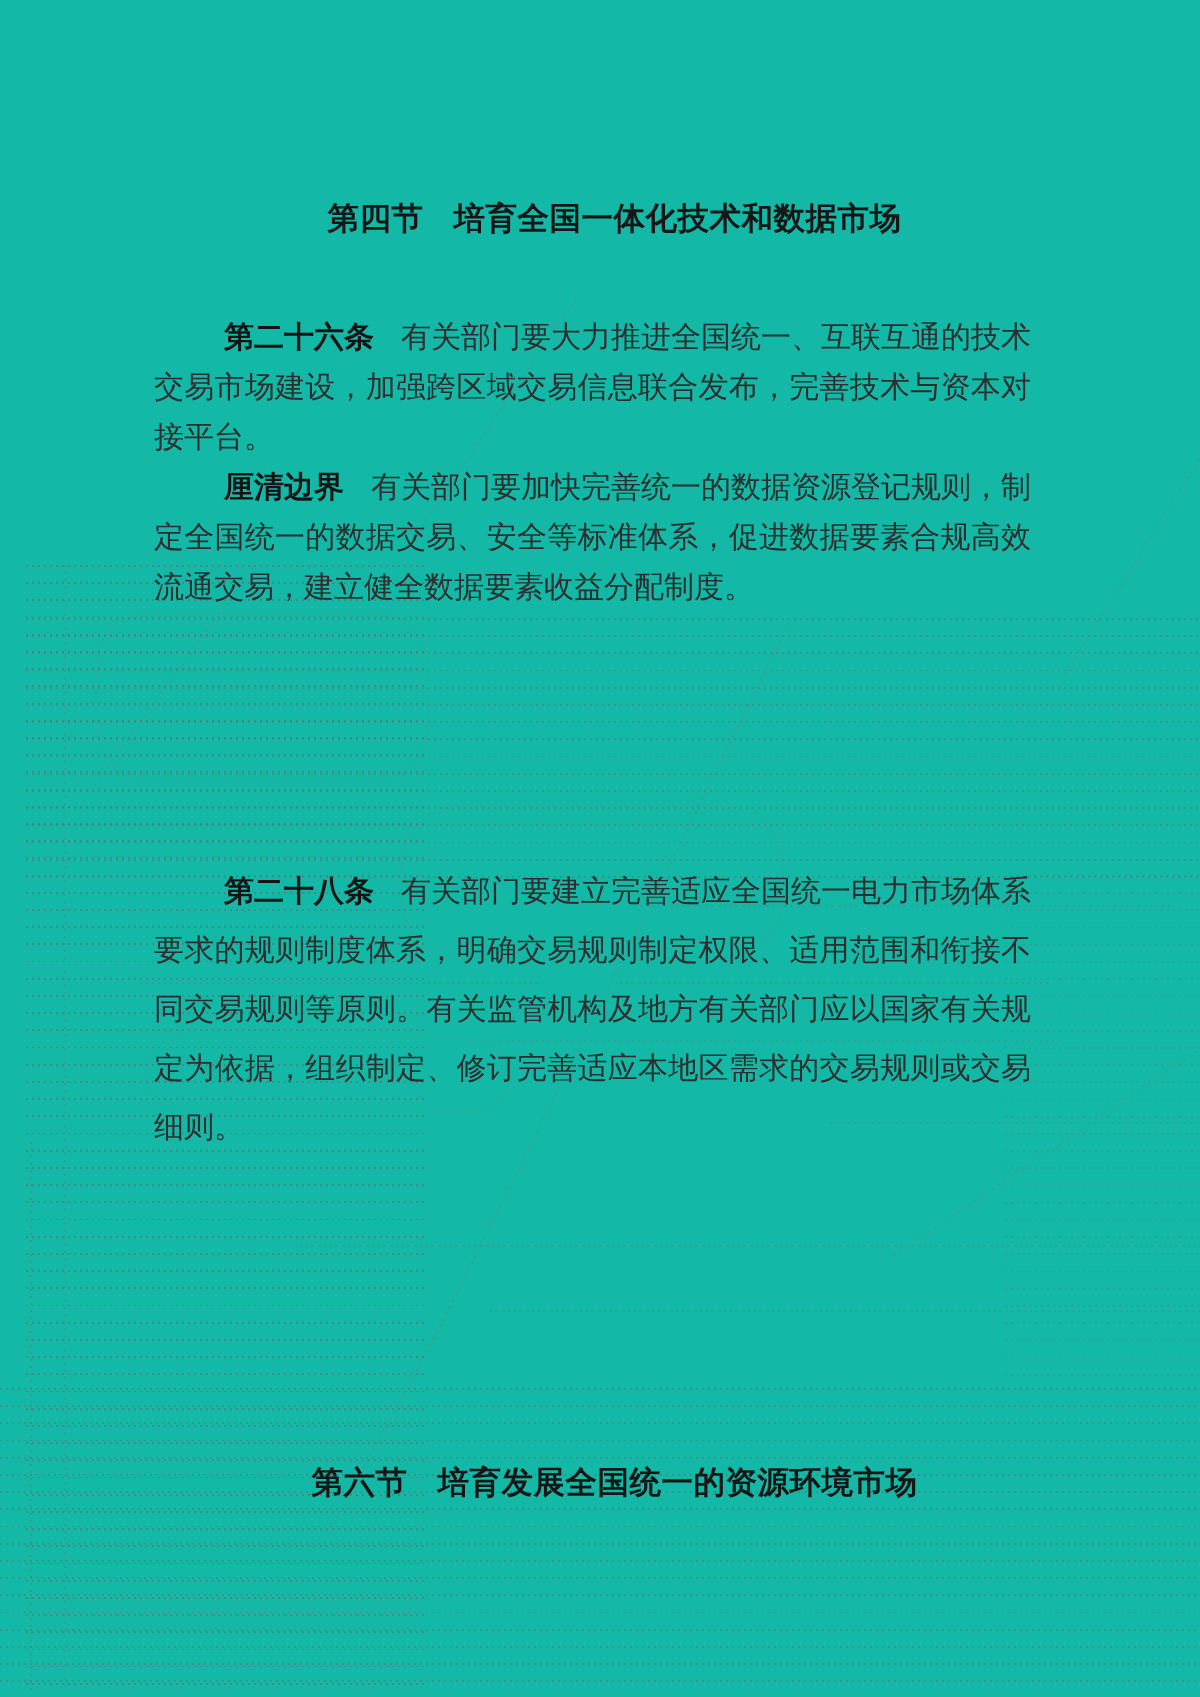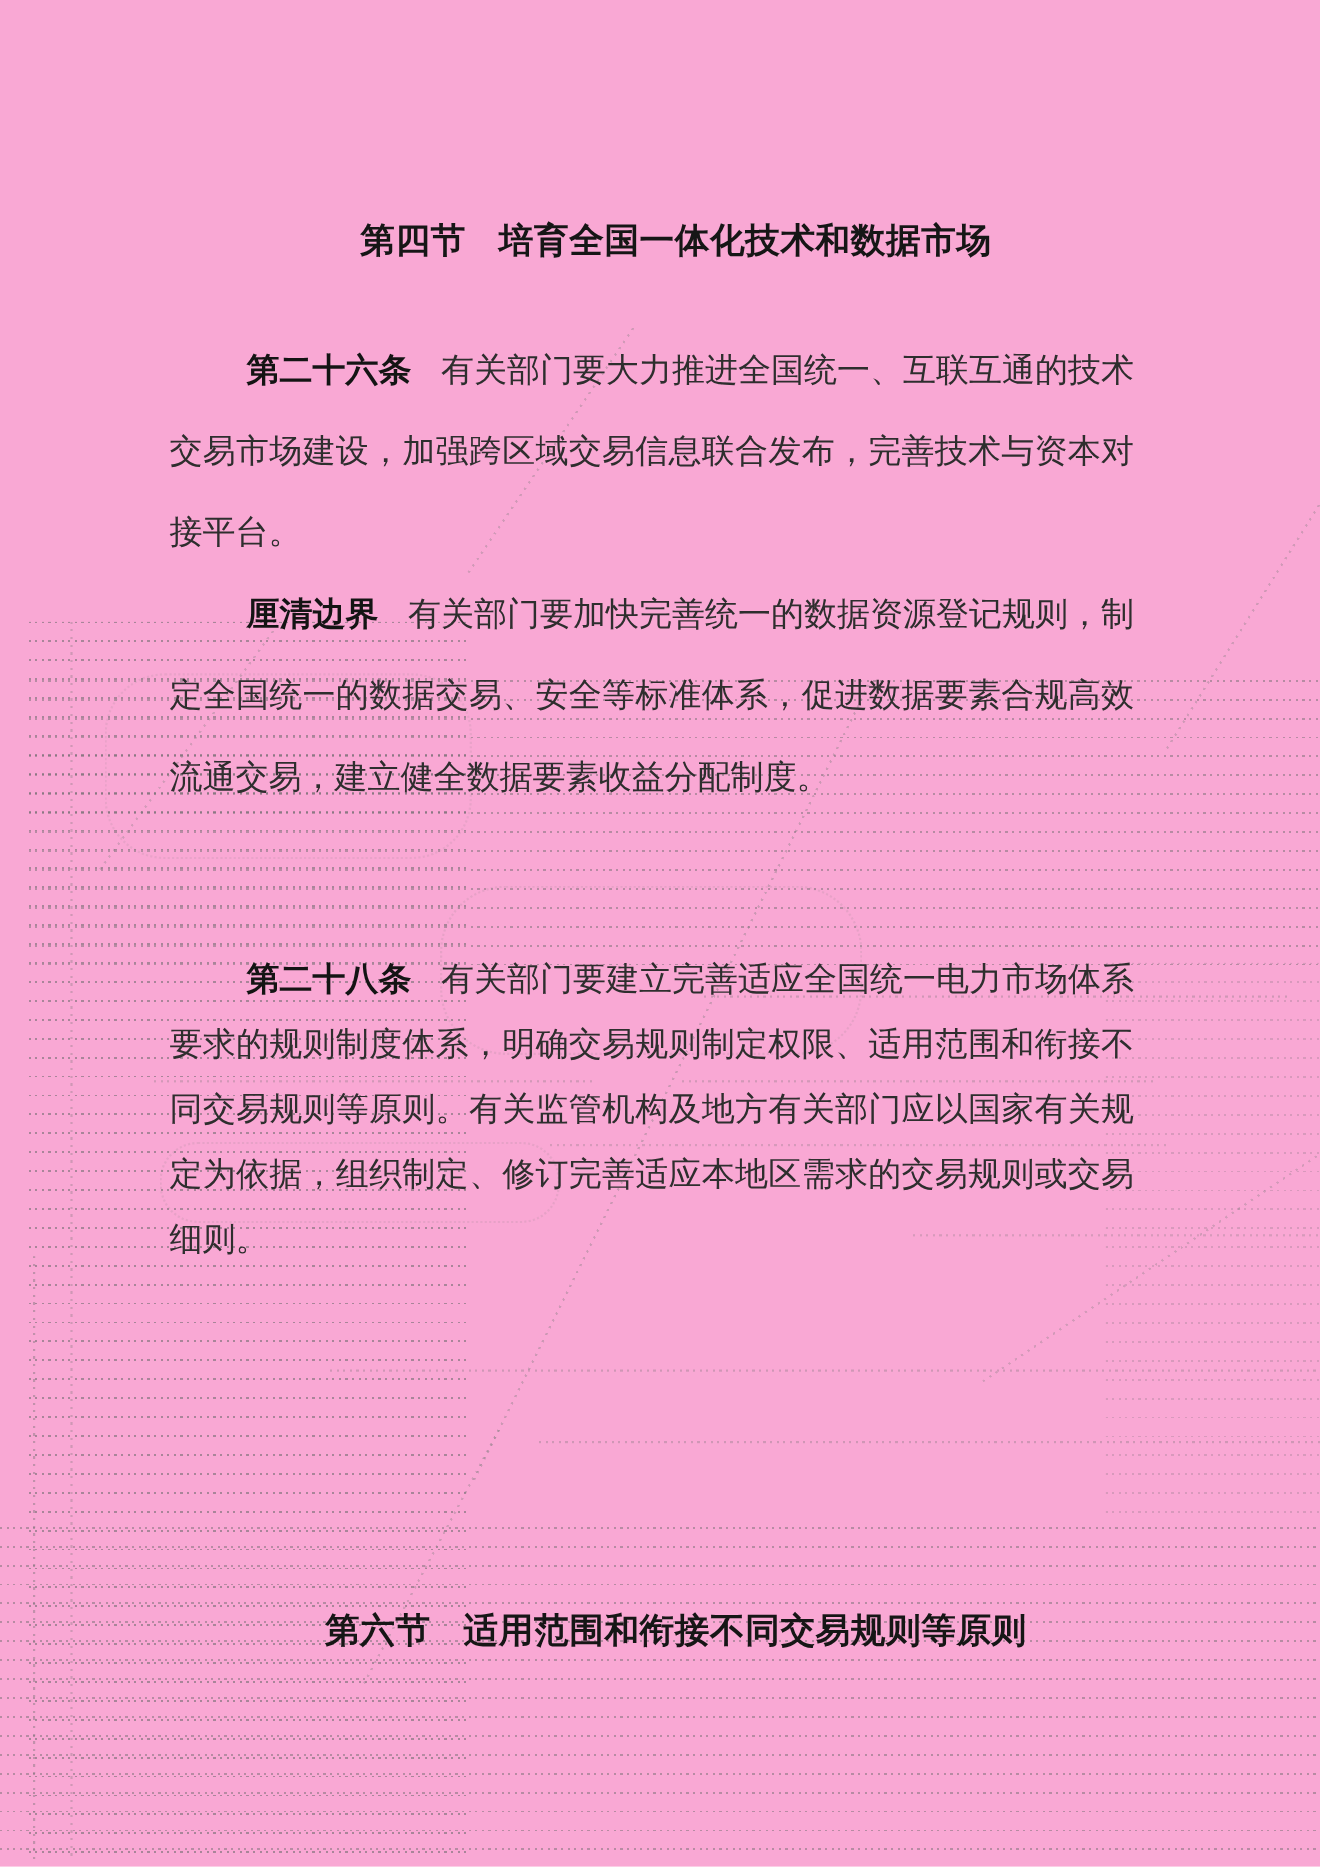--- a/index.html
+++ b/index.html
@@ -1,18 +1,18 @@
 <!DOCTYPE html>
 <html lang="zh"><head>
 <meta charset="utf-8">
 <style>
   html,body { margin:0; padding:0; background:#ffffff; }
   .page {
     position:relative; width:1200px; height:1697px; margin:0 auto;
-    background:#f9a8d4; overflow:hidden;
+    background:#14b8a6; overflow:hidden;
     font-family:"Liberation Serif","DejaVu Serif",serif;
   }
 
   
   .wm { position:absolute; inset:0; z-index:0; pointer-events:none; }
   .rows {
     position:absolute;
     background-image:repeating-linear-gradient(90deg, rgba(105,105,105,1) 0 2px, rgba(0,0,0,0) 2px 6px);
     -webkit-mask-image:repeating-linear-gradient(180deg, #000 0 1.7px, transparent 1.7px 17.2px);
             mask-image:repeating-linear-gradient(180deg, #000 0 1.7px, transparent 1.7px 17.2px);
@@ -39,21 +39,21 @@
     text-align:center; font-family:"Liberation Sans","DejaVu Sans",sans-serif;
     font-weight:bold; font-size:31.5px; line-height:40px; letter-spacing:.5px;
     color:#161616; margin:0; z-index:1;
   }
   .sec .sec-label { margin-right:.95em; }
 
   .body-block {
     position:absolute; left:154px; width:877px; z-index:1;
     font-size:30px; color:#2e2e2e; text-align:justify;
   }
-  .b1 { top:300px; line-height:74px; }
+  .b1 { top:312px; line-height:50px; }
   .b2 { top:861px; line-height:59px; }
   .art { margin:0; text-indent:70px; }
   .art .num {
     font-family:"Liberation Sans","DejaVu Sans",sans-serif;
     font-weight:bold; color:#141414; margin-right:.9em;
   }
 </style>
 </head>
 <body>
 
@@ -96,16 +96,16 @@
     <p class="art"><b class="num">第二十六条</b><span>有关部门要大力推进全国统一、互联互通的技术交易市场建设，加强跨区域交易信息联合发布，完善技术与资本对接平台。</span></p>
     <p class="art"><b class="num">厘清边界</b><span>有关部门要加快完善统一的数据资源登记规则，制定全国统一的数据交易、安全等标准体系，促进数据要素合规高效流通交易，建立健全数据要素收益分配制度。</span></p>
   </div>
 
 
   <div class="body-block b2">
     <p class="art"><b class="num">第二十八条</b><span>有关部门要建立完善适应全国统一电力市场体系要求的规则制度体系，明确交易规则制定权限、适用范围和衔接不同交易规则等原则。有关监管机构及地方有关部门应以国家有关规定为依据，组织制定、修订完善适应本地区需求的交易规则或交易细则。</span></p>
   </div>
 
   <h2 class="sec" style="top:1462px;">
-    <span class="sec-label">第六节</span><span>适用范围和衔接不同交易规则等原则</span>
+    <span class="sec-label">第六节</span><span>培育发展全国统一的资源环境市场</span>
   </h2>
 
 </div>
 
 </body></html>

